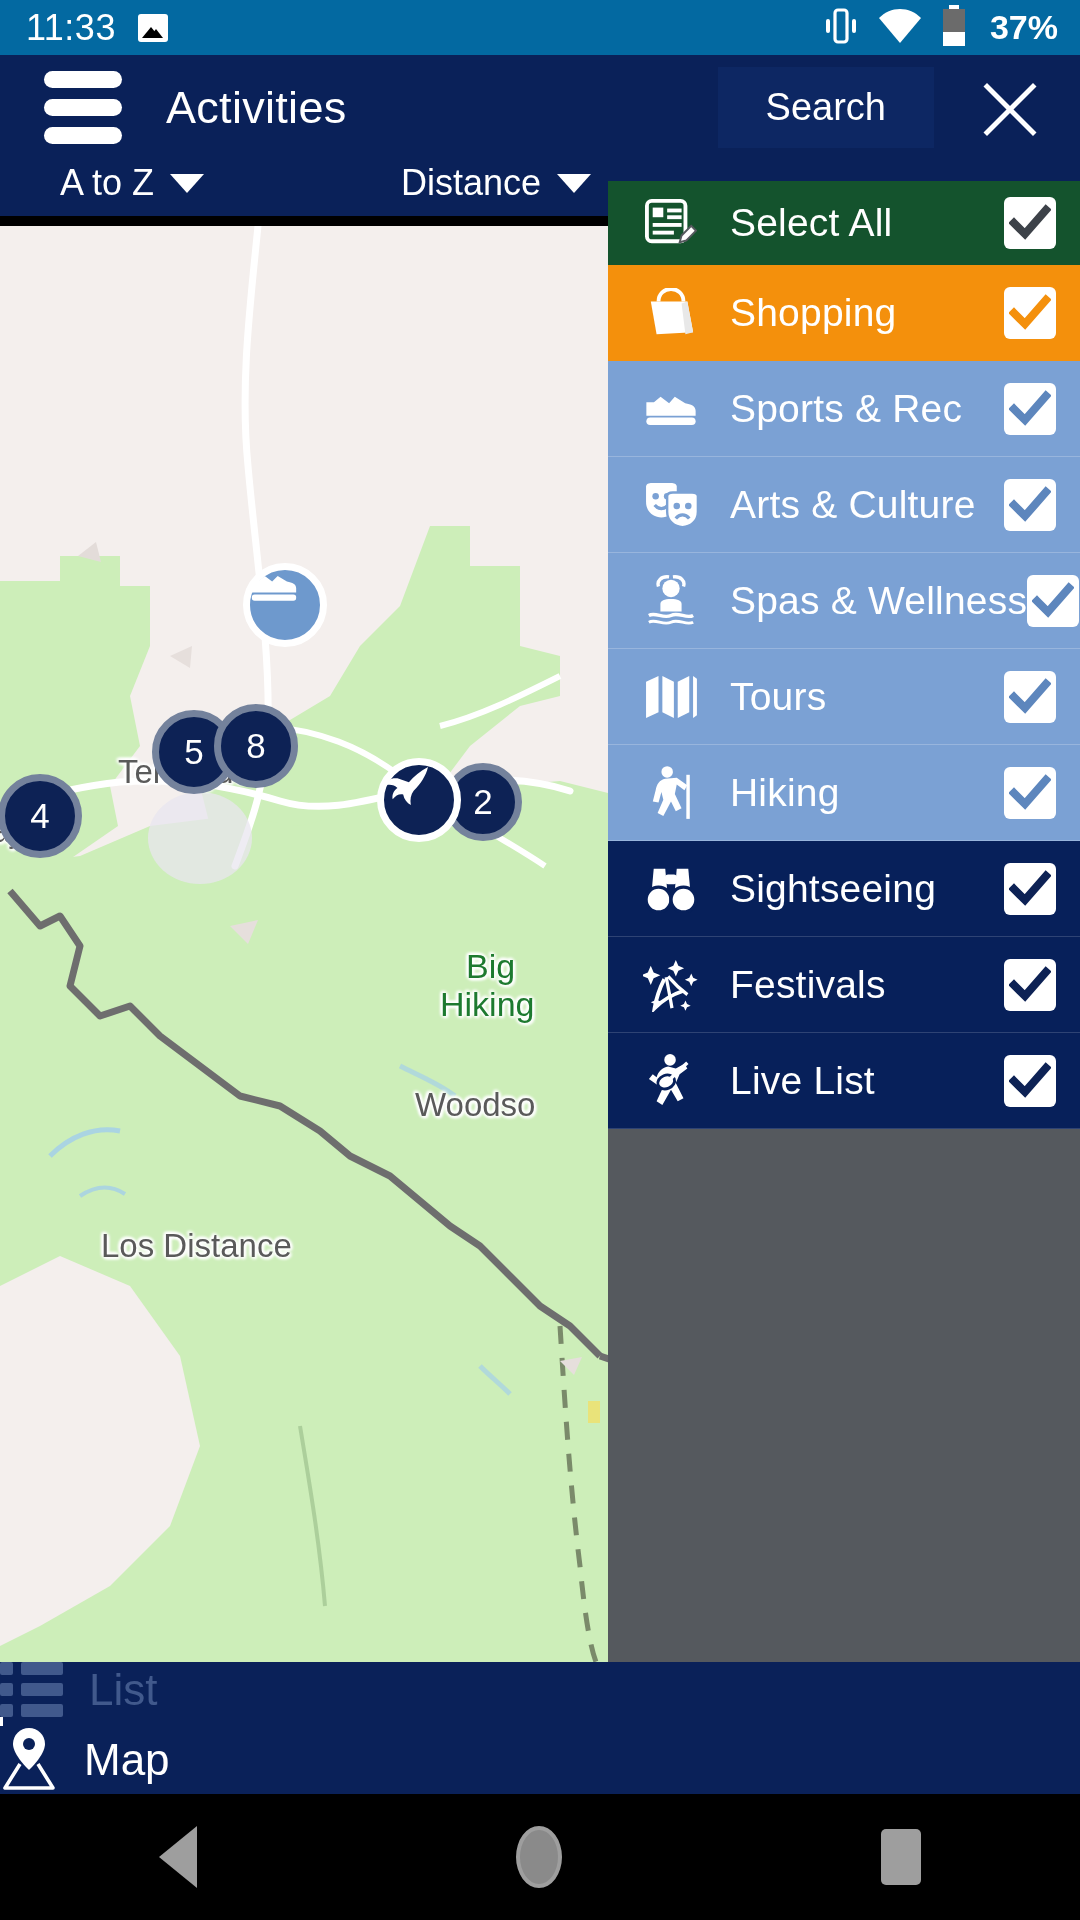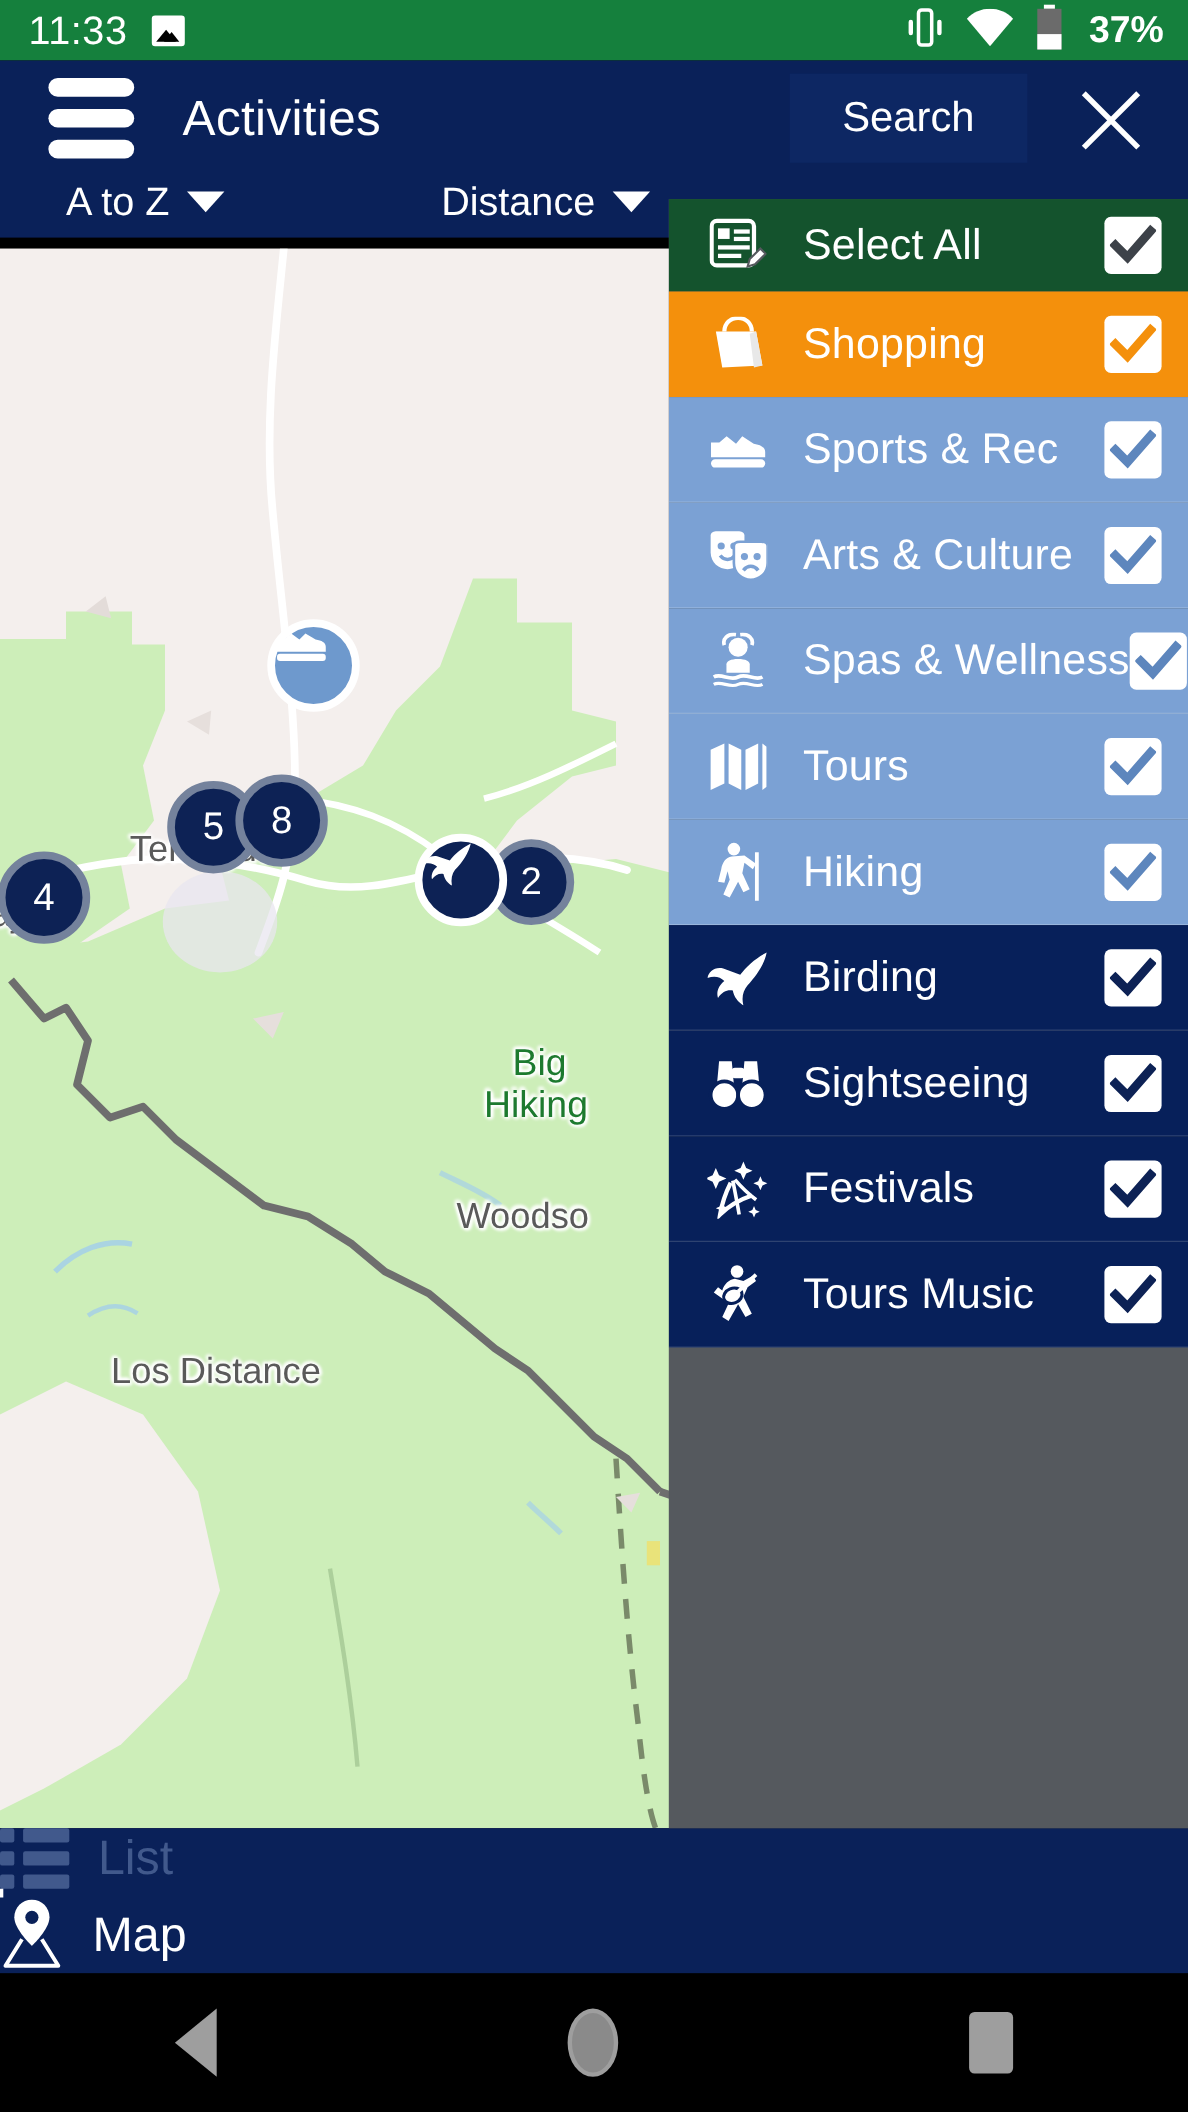--- a/index.html
+++ b/index.html
@@ -4,21 +4,21 @@
 <style>
   * { margin:0; padding:0; box-sizing:border-box; }
   html,body { width:1080px; height:1920px; overflow:hidden; background:#000; }
   body { font-family:"Liberation Sans", sans-serif; -webkit-font-smoothing:antialiased; }
 
   #screen { position:relative; width:1080px; height:1920px; overflow:hidden; }
 
   
   .statusbar{
     position:absolute; top:0; left:0; width:1080px; height:55px;
-    background:#15803d; color:#fff; display:flex; align-items:center;
+    background:#0369a1; color:#fff; display:flex; align-items:center;
     padding:0 22px 0 26px;
   }
   .sb-time{ font-size:36px; font-weight:400; letter-spacing:.5px; }
   .sb-left-icons{ display:flex; align-items:center; margin-left:22px; }
   .sb-spacer{ flex:1; }
   .sb-right{ display:flex; align-items:center; gap:20px; }
   .sb-batt-text{ font-size:34px; font-weight:700; margin-left:4px; }
 
   .ic-photo{ width:30px; height:28px; background:#fff; border-radius:3px; position:relative; overflow:hidden; }
   .ic-photo::after{
@@ -370,33 +370,20 @@
           </svg>
       </span>
       <span class="flabel">Hiking</span>
       <span class="cbox">
         <svg width="42" height="42" viewBox="0 0 42 42">
             <path d="M5 21 L16 32 L37 8" stroke="#5d86bd" stroke-width="8" fill="none" stroke-linecap="square"></path>
           </svg>
       </span>
     </div>
 
-    <div class="frow navy">
-      <span class="ficon">
-        <svg width="56" height="50" viewBox="0 0 58 52">
-            <path d="M56 2 C46 7 37 15 31 23 L15 17 C7 15 1 20 0 26 C7 24 12 25 16 29 C11 33 8 39 10 45 C14 39 19 37 24 38 C25 44 29 49 34 52 C32 44 34 38 38 33 C46 24 54 13 56 2 Z" fill="#fff"></path>
-          </svg>
-      </span>
-      <span class="flabel">Birding</span>
-      <span class="cbox">
-        <svg width="42" height="42" viewBox="0 0 42 42">
-            <path d="M5 21 L16 32 L37 8" stroke="#0d2255" stroke-width="8" fill="none" stroke-linecap="square"></path>
-          </svg>
-      </span>
-    </div>
 
     <div class="frow navy">
       <span class="ficon">
         <svg width="54" height="48" viewBox="0 0 56 50">
             <path d="M10 4 L22 4 L24 26 L8 26 Z" fill="#fff"></path>
             <path d="M34 4 L46 4 L48 26 L32 26 Z" fill="#fff"></path>
             <rect x="22" y="10" width="12" height="10" rx="3" fill="#fff"></rect>
             <circle cx="15" cy="36" r="13" fill="#fff" stroke="#07205a" stroke-width="3.5"></circle>
             <circle cx="41" cy="36" r="13" fill="#fff" stroke="#07205a" stroke-width="3.5"></circle>
           </svg>
@@ -432,21 +419,21 @@
 
     <div class="frow navy">
       <span class="ficon">
         <svg width="48" height="56" viewBox="0 0 50 58">
             <circle cx="24" cy="7" r="6" fill="#fff"></circle>
             <path d="M22 14 C16 15 12 19 10 25 L6 22 L2 27 L12 34 L16 29 L18 33 L10 50 L16 54 L25 38 L32 50 L38 47 L30 31 L34 22 L42 16 L39 11 L30 16 Z" fill="#fff"></path>
             <ellipse cx="20" cy="30" rx="9" ry="7" transform="rotate(-22 20 30)" fill="#fff" stroke="#07205a" stroke-width="3"></ellipse>
             <path d="M25 26 L42 10" stroke="#fff" stroke-width="3.6"></path>
           </svg>
       </span>
-      <span class="flabel">Tours Music</span>
+      <span class="flabel">Live List</span>
       <span class="cbox">
         <svg width="42" height="42" viewBox="0 0 42 42">
             <path d="M5 21 L16 32 L37 8" stroke="#0d2255" stroke-width="8" fill="none" stroke-linecap="square"></path>
           </svg>
       </span>
     </div>
   </div>
 
   <div class="tabbar">
     <div class="tab inactive">

